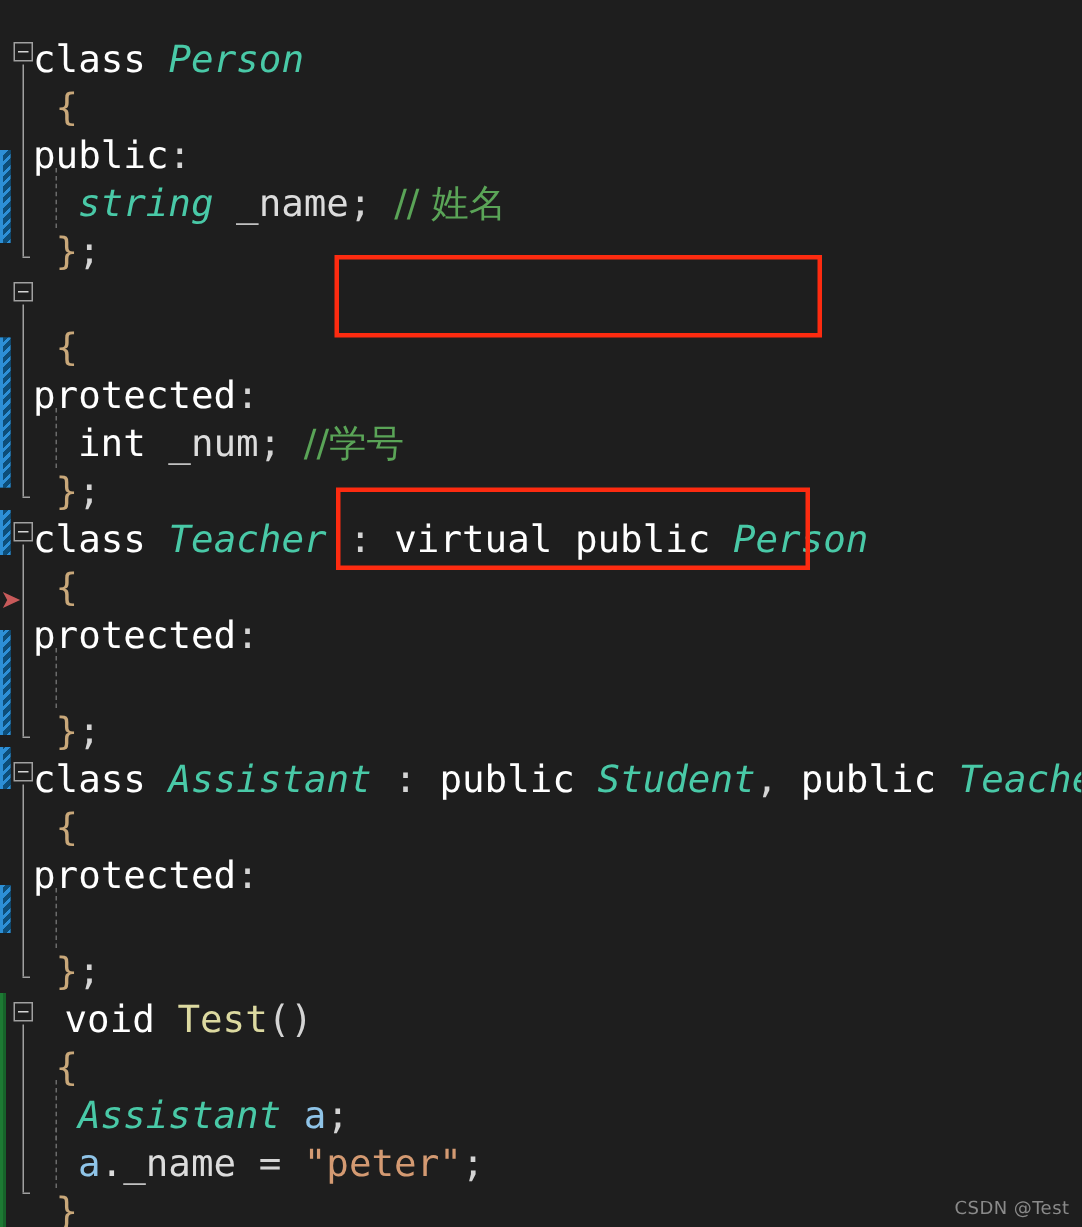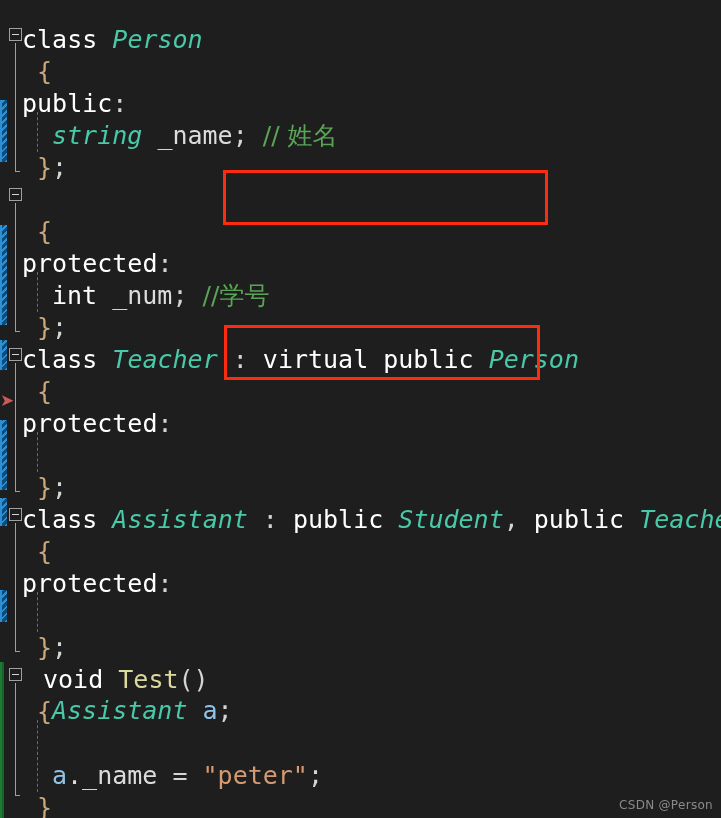--- a/index.html
+++ b/index.html
@@ -183,30 +183,30 @@
       <div class="line" style="top: 340px; left: 22px;"><span class="kw">class</span><span class="op"> </span><span class="typ">Teacher</span><span class="op"> : </span><span class="kw">virtual</span><span class="op"> </span><span class="kw">public</span><span class="op"> </span><span class="typ">Person</span></div>
       <div class="line" style="top: 372px; left: 37px;"><span class="br">{</span></div>
       <div class="line" style="top: 404px; left: 22px;"><span class="kw">protected</span><span class="op">:</span></div>
       <div class="line" style="top: 468px; left: 37px;"><span class="br">}</span><span class="op">;</span></div>
       <div class="line" style="top: 500px; left: 22px;"><span class="kw">class</span><span class="op"> </span><span class="typ">Assistant</span><span class="op"> : </span><span class="kw">public</span><span class="op"> </span><span class="typ">Student</span><span class="op">, </span><span class="kw">public</span><span class="op"> </span><span class="typ">Teacher</span></div>
       <div class="line" style="top: 532px; left: 37px;"><span class="br">{</span></div>
       <div class="line" style="top: 564px; left: 22px;"><span class="kw">protected</span><span class="op">:</span></div>
       <div class="line" style="top: 628px; left: 37px;"><span class="br">}</span><span class="op">;</span></div>
       <div class="line" style="top: 660px; left: 22px; margin-left: 21px;"><span class="kw">void</span><span class="op"> </span><span class="fn">Test</span><span class="op">()</span></div>
       <div class="line" style="top: 692px; left: 37px;"><span class="br">{</span></div>
-      <div class="line" style="top: 691px; left: 52px; text-align: center;"><span class="typ">Assistant</span><span class="op"> </span><span class="var">a</span><span class="op">;</span></div>
+      <div class="line" style="top: 724px; left: 52px; text-align: center;"><span class="typ">Assistant</span><span class="op"> </span><span class="var">a</span><span class="op">;</span></div>
       <div class="line" style="top: 756px; left: 52px;"><span class="var">a</span><span class="pl">._name</span><span class="op"> = </span><span class="str">"peter"</span><span class="op">;</span></div>
       <div class="line" style="top: 788px; left: 37px;"><span class="br">}</span></div>
       <div class="ind" style="left: 37px; top: 112px; height: 40px;"></div>
       <div class="ind" style="left: 37px; top: 272px; height: 40px;"></div>
       <div class="ind" style="left: 37px; top: 432px; height: 40px;"></div>
       <div class="ind" style="left: 37px; top: 592px; height: 40px;"></div>
       <div class="ind" style="left: 37px; top: 720px; height: 40px;"></div>
       <div class="ind" style="left: 37px; top: 752px; height: 40px;"></div>
     </div>
 
   <div id="annots">
       <div class="redbox" style="left: 223px; top: 170px; width: 325px; height: 55px;"></div>
       <div class="redbox" style="left: 224px; top: 325px; width: 316px; height: 55px;"></div>
     </div>
 
-  <div class="watermark">CSDN @Person</div>
+  <div class="watermark">CSDN @Test</div>
 </div>
 
 </body></html>

